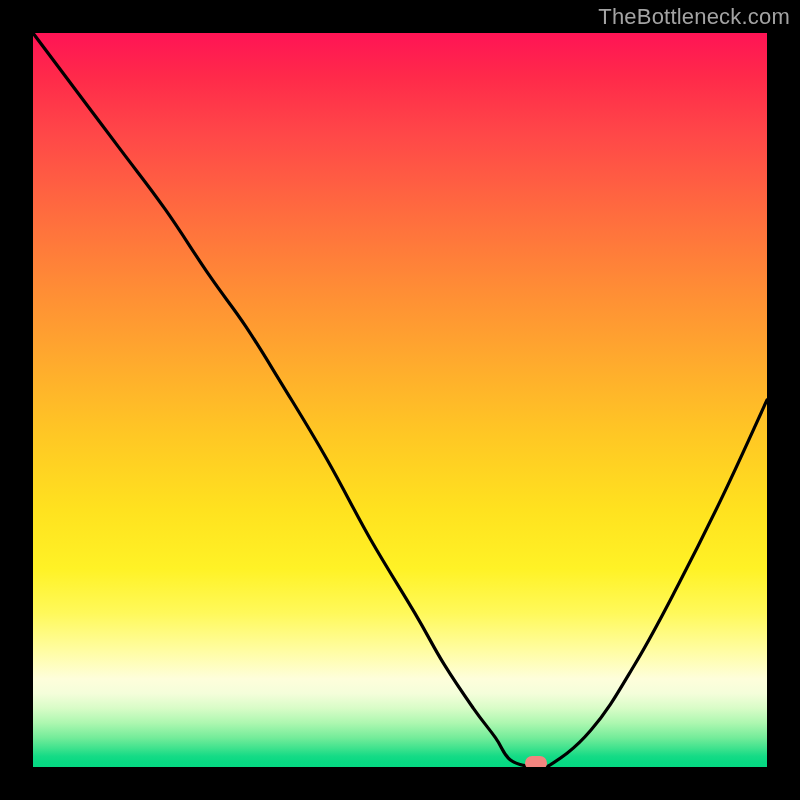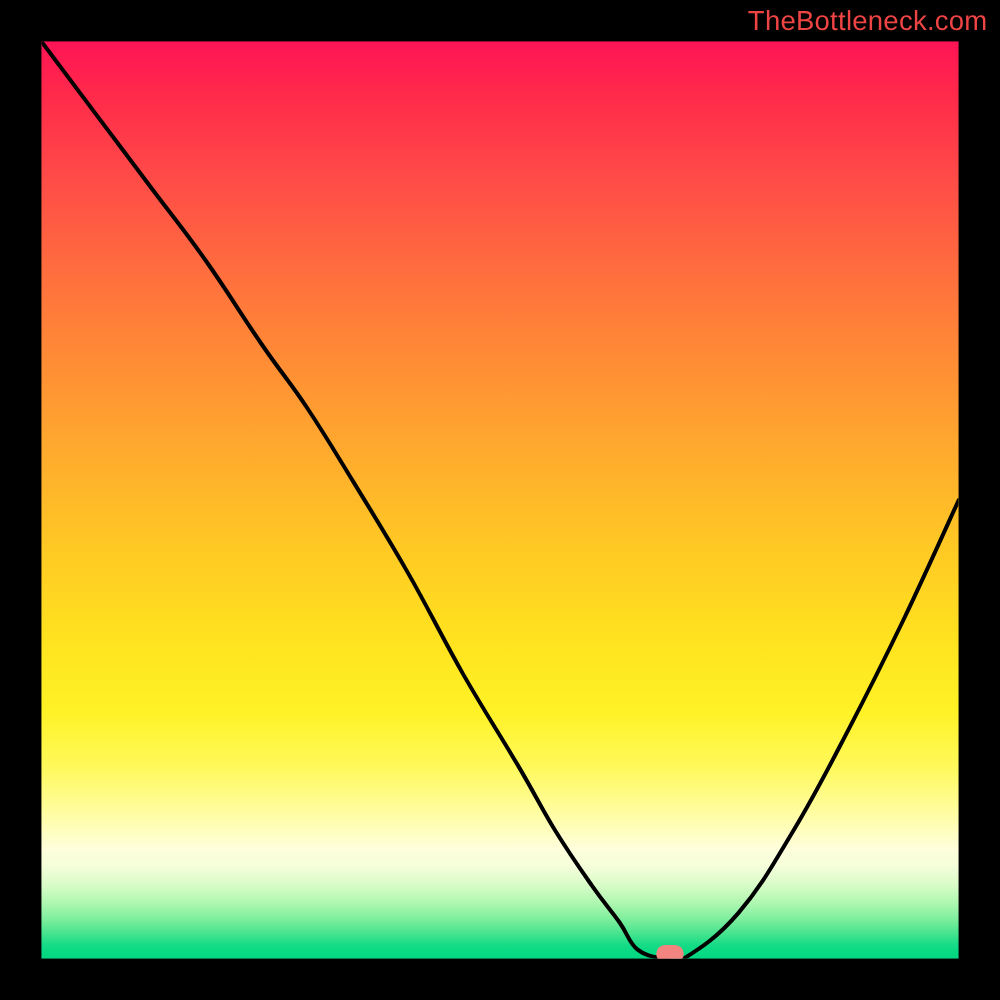--- a/index.html
+++ b/index.html
@@ -14,21 +14,21 @@
   .frame {
     position: relative;
     width: 800px;
     height: 800px;
     background: #000;
   }
   .watermark {
     position: absolute;
     top: 4px;
     right: 10px;
-    color: #ef4444;
+    color: #a3a3a3;
     font-size: 22px;
     font-weight: 500;
     letter-spacing: 0.2px;
     z-index: 30;
   }
   .plot {
     position: absolute;
     left: 33px;
     top: 33px;
     width: 734px;

